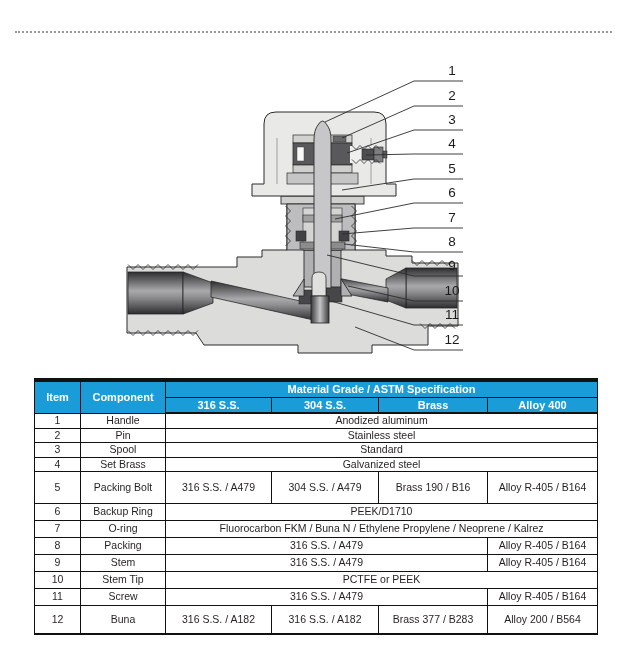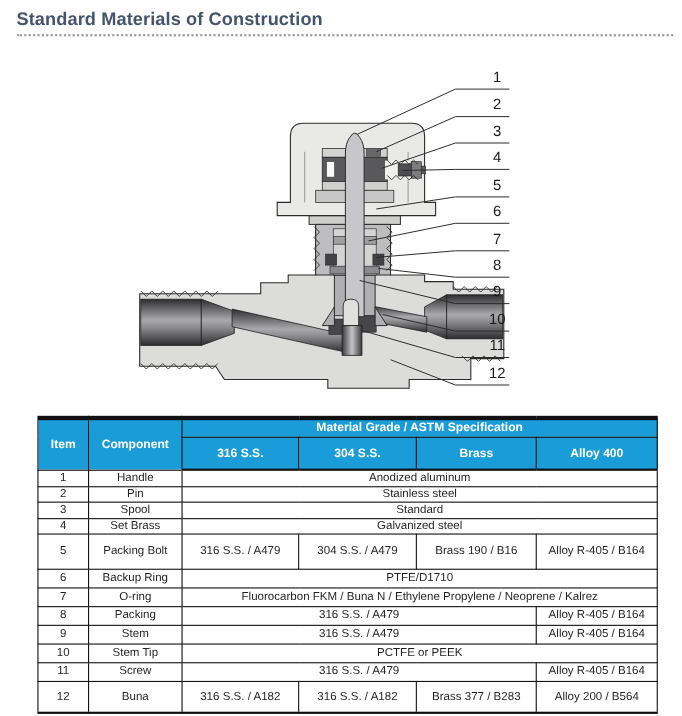--- a/index.html
+++ b/index.html
@@ -42,31 +42,30 @@
     background:#fff;
   }
   .mat-table{border:1px solid var(--table-border);
     border-top:4px solid var(--table-border);
     border-bottom:2px solid var(--table-border);}
   .mat-table thead th{
     background:var(--header-blue);color:var(--header-text);
     font-weight:bold;font-size:11px;
   }
   .mat-table thead tr.hr1{height:17px}
-  .mat-table thead tr.hr2{height:30px}
+  .mat-table thead tr.hr2{height:16px}
   .mat-table thead tr.hr2 th{border-bottom:2px solid var(--table-border)}
   .c-item{text-align:center}
   .c-comp{text-align:left;padding-left:6px}
 </style>
 </head>
 <body>
 
 <div class="page">
 
-  <div class="title">Standard Materials of Construction</div>
   <div class="title-rule"></div>
 
   <svg class="diagram-svg" viewBox="0 0 620 372">
     <defs>
       <linearGradient id="boreV" x1="0" y1="0" x2="0" y2="1">
         <stop offset="0" stop-color="#2e2e30"></stop>
           <stop offset="0.45" stop-color="#a9a9ab"></stop>
         <stop offset="0.6" stop-color="#8f8f91"></stop>
           <stop offset="1" stop-color="#2e2e30"></stop>
       </linearGradient>
@@ -233,21 +232,21 @@
           <td class="c-item">5</td>
           <td class="c-comp">Packing Bolt</td>
           <td class="c-val">316 S.S. / A479</td>
           <td class="c-val">304 S.S. / A479</td>
           <td class="c-val">Brass 190 / B16</td>
           <td class="c-val">Alloy R-405 / B164</td>
         </tr>
         <tr style="height: 17px;">
           <td class="c-item">6</td>
           <td class="c-comp">Backup Ring</td>
-          <td class="c-val" colspan="4">PTFE/D1710</td>
+          <td class="c-val" colspan="4">PEEK/D1710</td>
         </tr>
         <tr style="height: 17px;">
           <td class="c-item">7</td>
           <td class="c-comp">O-ring</td>
           <td class="c-val" colspan="4">Fluorocarbon FKM / Buna N / Ethylene Propylene / Neoprene / Kalrez</td>
         </tr>
         <tr style="height: 17px;">
           <td class="c-item">8</td>
           <td class="c-comp">Packing</td>
           <td class="c-val" colspan="3">316 S.S. / A479</td>

